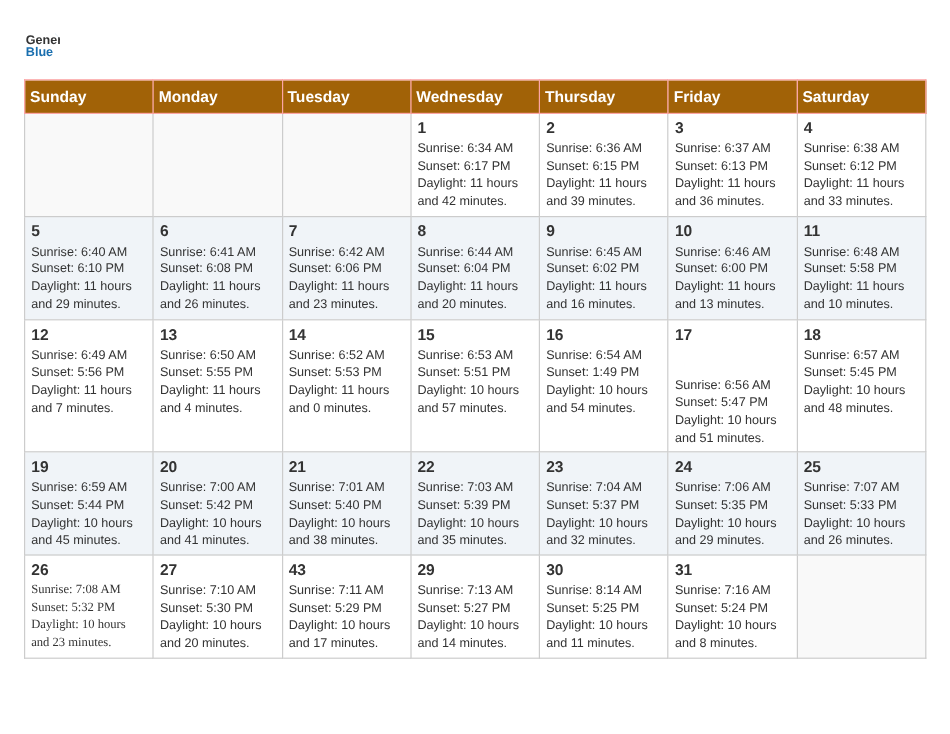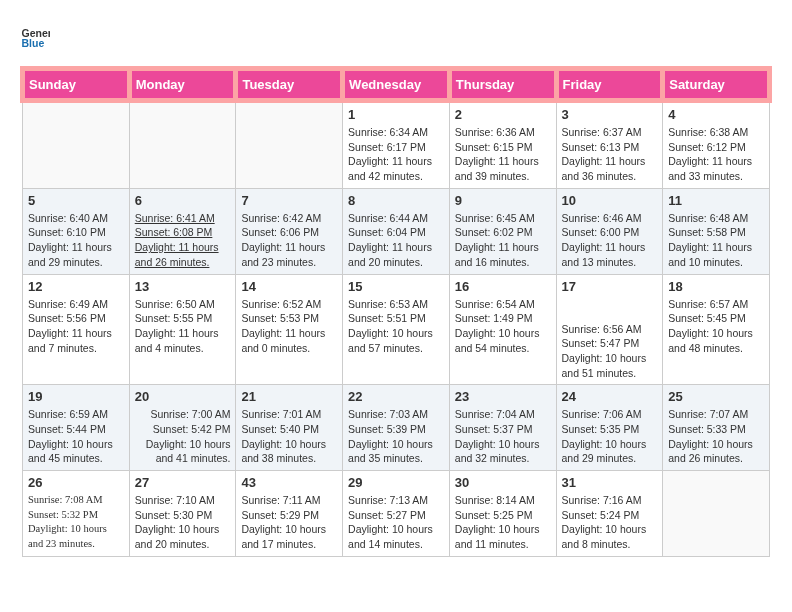--- a/index.html
+++ b/index.html
@@ -45,26 +45,26 @@
     .subtitle {
       font-size: 16px;
       color: #333;
     }
     .calendar {
       width: 100%;
       border-collapse: collapse;
       border: 1px solid #ccc;
     }
     .calendar th {
-      background-color: #ec4899;
+      background-color: #a16207;
       color: #fff;
       padding: 6px 4px;
       font-size: 13px;
       text-align: left;
-      border: 5px solid #fca5a5;
+      border: 1px solid #fca5a5;
     }
     .calendar td {
       border: 1px solid #ccc;
       vertical-align: top;
       padding: 4px 5px;
       width: calc(100% / 7);
       min-height: 80px;
       font-size: 11px;
       color: #333;
       background: #fff;
@@ -157,21 +157,21 @@
       <tr class="row-shaded">
         <td>
           <div class="day-num">5</div>
           <div class="day-info" style="white-space: pre-line;">Sunrise: 6:40 AM
 Sunset: 6:10 PM
 Daylight: 11 hours
 and 29 minutes.</div>
         </td>
         <td>
           <div class="day-num">6</div>
-          <div class="day-info" style="white-space: pre-line; text-decoration: underline;">Sunrise: 6:41 AM
+          <div class="day-info" style="white-space: pre-line;">Sunrise: 6:41 AM
 Sunset: 6:08 PM
 Daylight: 11 hours
 and 26 minutes.</div>
         </td>
         <td>
           <div class="day-num">7</div>
           <div class="day-info" style="white-space: pre-line;">Sunrise: 6:42 AM
 Sunset: 6:06 PM
 Daylight: 11 hours
 and 23 minutes.</div>
@@ -259,21 +259,21 @@
       <tr class="row-shaded">
         <td>
           <div class="day-num">19</div>
           <div class="day-info" style="white-space: pre-line;">Sunrise: 6:59 AM
 Sunset: 5:44 PM
 Daylight: 10 hours
 and 45 minutes.</div>
         </td>
         <td>
           <div class="day-num">20</div>
-          <div class="day-info" style="white-space: pre-line; text-align: right;">Sunrise: 7:00 AM
+          <div class="day-info" style="white-space: pre-line;">Sunrise: 7:00 AM
 Sunset: 5:42 PM
 Daylight: 10 hours
 and 41 minutes.</div>
         </td>
         <td>
           <div class="day-num">21</div>
           <div class="day-info" style="white-space: pre-line;">Sunrise: 7:01 AM
 Sunset: 5:40 PM
 Daylight: 10 hours
 and 38 minutes.</div>

